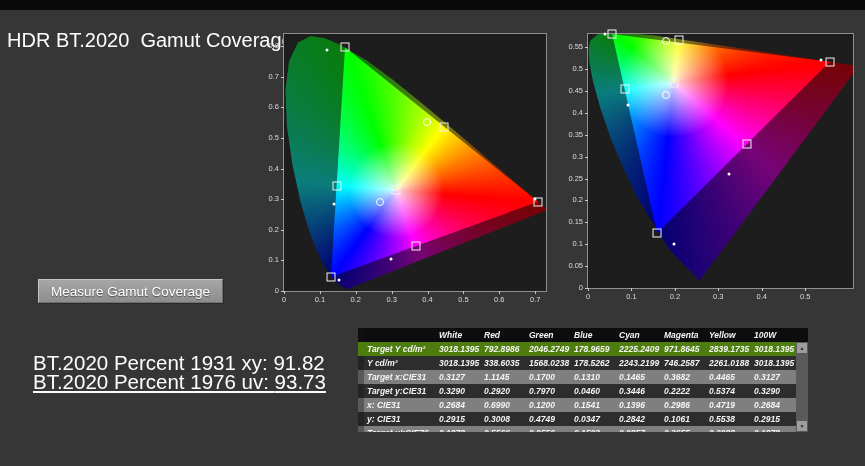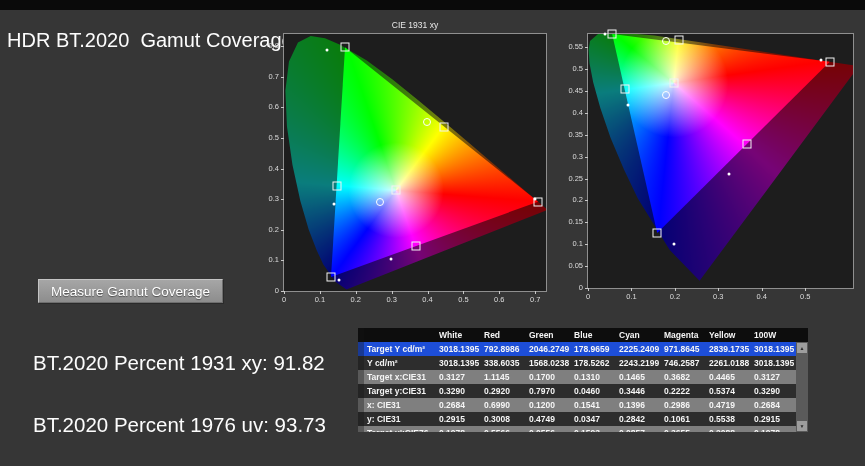--- a/index.html
+++ b/index.html
@@ -45,48 +45,47 @@
     position:absolute;left:38px;top:279px;height:24px;padding:0 12px;
     background:linear-gradient(#a6a6a6,#8d8d8d);
     border:1px solid #6e6e6e;border-top-color:#c4c4c4;border-left-color:#c4c4c4;
     box-shadow:1px 1px 0 #2a2a2a;
     color:#ffffff;font-size:13.5px;font-family:"Liberation Sans",sans-serif;
     text-shadow:0 1px 1px rgba(60,60,60,.8);cursor:pointer;}
 
   
   .result-line{position:absolute;left:18px;color:#fdfdfd;font-size:20.5px;white-space:pre;margin-left:15px;}
   .result-1{top:351px;}
-  .result-2{top:413px;}
+  .result-2{top:370px;text-decoration:underline;}
 
   
   .data-table{position:absolute;left:358px;top:328px;width:450px;height:104px;
     overflow:hidden;background:#2d2d2d;font-size:8.5px;font-weight:700;color:#f5f5f5;}
-  .t-row{display:flex;height:14px;line-height:14px;white-space:nowrap;}
+  .t-row{display:flex;height:14px;line-height:14px;white-space:nowrap;font-style:italic;}
   .t-row.header{background:#0d0d0d;}
   .t-row.dark{background:#2d2d2d;}
-  .t-row.mid{background:#1d4ed8;}
+  .t-row.mid{background:#4d7c0f;align-items:center;}
   .t-row.light{background:#7f7f7f;}
   .t-gutter{width:6px;flex:0 0 6px;background:rgba(20,20,20,.35);}
   .t-label{width:72px;flex:0 0 72px;padding-left:3px;overflow:hidden;}
   .t-cell{width:45px;flex:0 0 45px;overflow:hidden;}
   .t-scroll{position:absolute;right:0;top:14px;bottom:0;width:12px;background:#5a5a5a;}
   .t-scroll .arrow{position:absolute;left:1px;right:1px;height:10px;background:#9d9d9d;
     color:#2b2b2b;font-size:5px;line-height:10px;text-align:center;}
   .t-scroll .arrow.up{top:1px;}
   .t-scroll .arrow.down{bottom:1px;}
 </style>
 </head>
 <body>
 
 <div class="top-bar"></div>
 
 <div class="page-title">HDR BT.2020  Gamut Coverage</div>
 
 <div class="plot c1" style="left:283px;top:33px;width:262px;height:257px;">
-  <div class="chart-title">CIE 1931 xy</div>
   <div class="plot-inner">
       <div class="locus-fill dim" style="clip-path: polygon(23.85% 99.4%, 19.73% 96.46%, 15.01% 89.67%, 12.51% 84.2%, 9.41% 76.11%, 6.22% 64.88%, 3.22% 50.87%, 1.12% 35.9%, 0.53% 22.05%, 1.9% 10.69%, 5.33% 3.33%, 10.18% 0.74%, 15.64% 1.64%, 21.19% 4.06%, 31.45% 10.2%, 41.32% 17.58%, 51.11% 25.65%, 60.84% 33.96%, 70.21% 42.07%, 78.79% 49.5%, 85.89% 55.65%, 94.73% 63.3%, 100.64% 68.42%);"></div>
       <div class="locus-fill bright" style="clip-path: polygon(23.29% 5.12%, 96.99% 65.24%, 17.95% 94.52%);"></div>
     </div>
 <div class="marker square" style="left: 42.8356%; top: 60.8333%;"></div>
     <div class="marker square" style="left: 96.9863%; top: 65.2381%;"></div>
     <div class="marker square" style="left: 23.2877%; top: 5.11905%;"></div>
     <div class="marker square" style="left: 17.9452%; top: 94.5238%;"></div>
     <div class="marker square" style="left: 20.0685%; top: 58.9762%;"></div>
     <div class="marker square" style="left: 50.4384%; top: 82.4881%;"></div>

